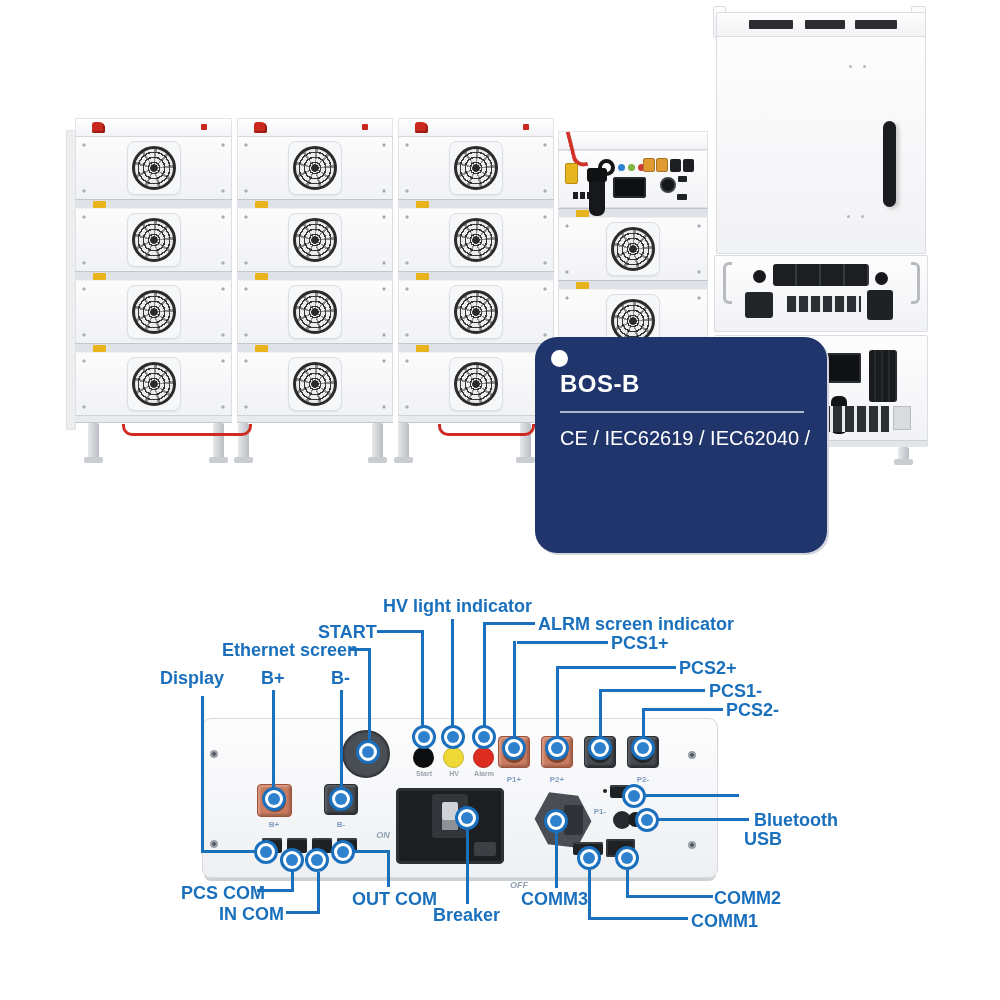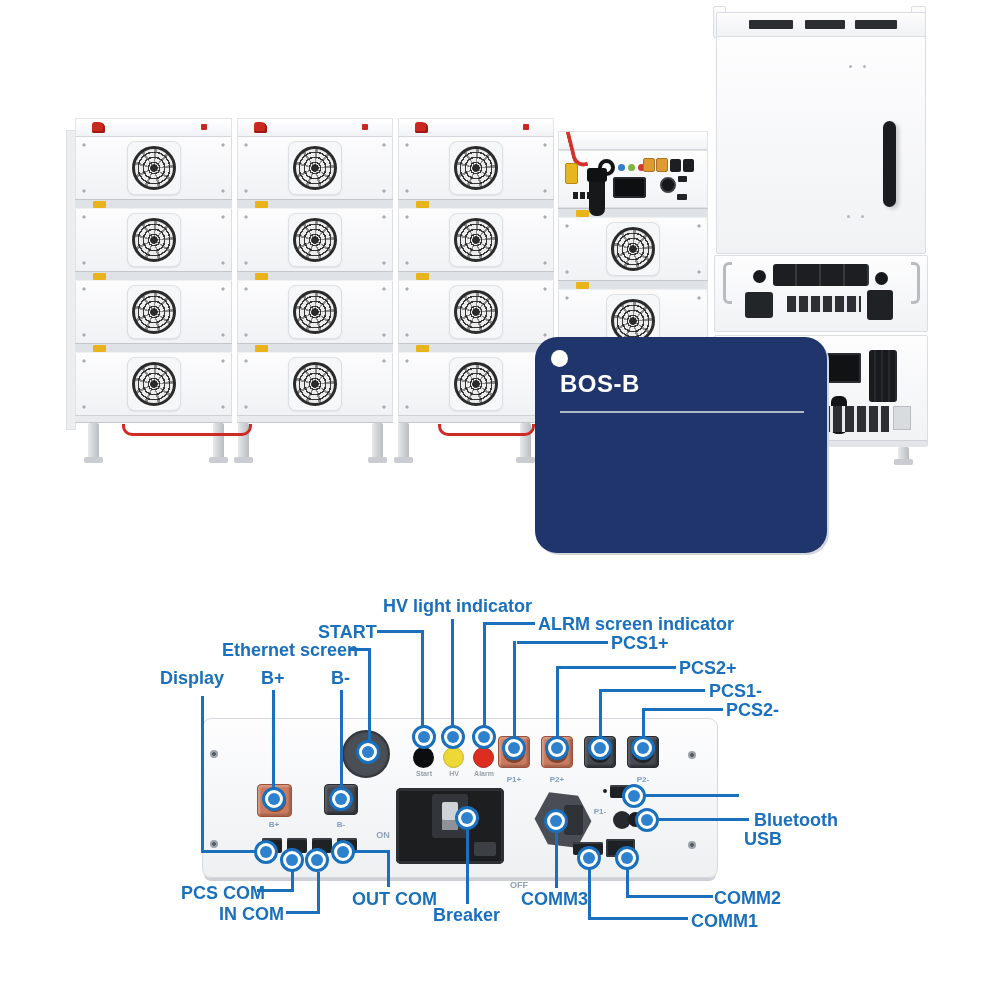--- a/index.html
+++ b/index.html
@@ -84,21 +84,21 @@
   .hex .inner{position:absolute;left:30px;top:14px;width:19px;height:30px;background:#2f3338;border-radius:3px;}
   .port{position:absolute;background:#1f2225;border-radius:2px;box-shadow:inset 0 2px 0 #3a3e42;z-index:3;}
   .ring{position:absolute;width:24px;height:24px;border:3px solid var(--blue);border-radius:50%;background:#fff;z-index:5;}
   .ring::after{content:"";position:absolute;left:3px;top:3px;width:12px;height:12px;border-radius:50%;background:var(--marker);}
   .cl{position:absolute;background:var(--blue);z-index:4;}
   .cl.h{height:3px;}
   .cl.v{width:3px;}
   .lbl{position:absolute;color:var(--blue);font-weight:bold;font-size:18px;white-space:nowrap;z-index:5;}
   .mk{position:absolute;color:#7f9dc2;font-size:8px;font-weight:bold;text-align:center;z-index:4;}
   .mk.gray{color:#98a1ab;font-size:7px;}
-  .mk.onoff{color:#93a2b4;font-size:9px;}
+  .mk.onoff{color:#93a2b4;font-size:9px;font-style:italic;}
 </style>
 </head>
 <body>
 
 <div id="canvas">
 
   <div style="position:absolute;left:66px;top:130px;width:10px;height:300px;background:#eceef0;border:1px solid #dfe1e5;"></div>
 
   <div class="col" style="left:75px;top:118px;width:157px;">
     <div class="lip handled"></div>
@@ -274,20 +274,21 @@
     <div style="position:absolute;left:178px;top:70px;width:18px;height:24px;background:#d9dcdf;border:1px solid #b9bdc2;"></div>
     <div style="position:absolute;left:0;top:104px;width:212px;height:7px;background:#e3e5e8;border-top:1px solid #cfd2d7;"></div>
   </div>
   <div class="foot" style="left:898px;top:447px;height:14px;"></div>
 
   <div class="badge">
     <div class="badge-dot"></div>
     <div class="badge-title">BOS-B</div>
     <div class="badge-divider"></div>
     <div class="badge-cert">
+      <div>CE / IEC62619 / IEC62040 /</div>
     </div>
   </div>
 
   <div class="dia-bg"></div>
 
   <div class="panel"></div>
   <div class="screw" style="left:210px;top:750px;"></div>
   <div class="screw" style="left:210px;top:840px;"></div>
   <div class="screw" style="left:688px;top:751px;"></div>
   <div class="screw" style="left:688px;top:841px;"></div>

